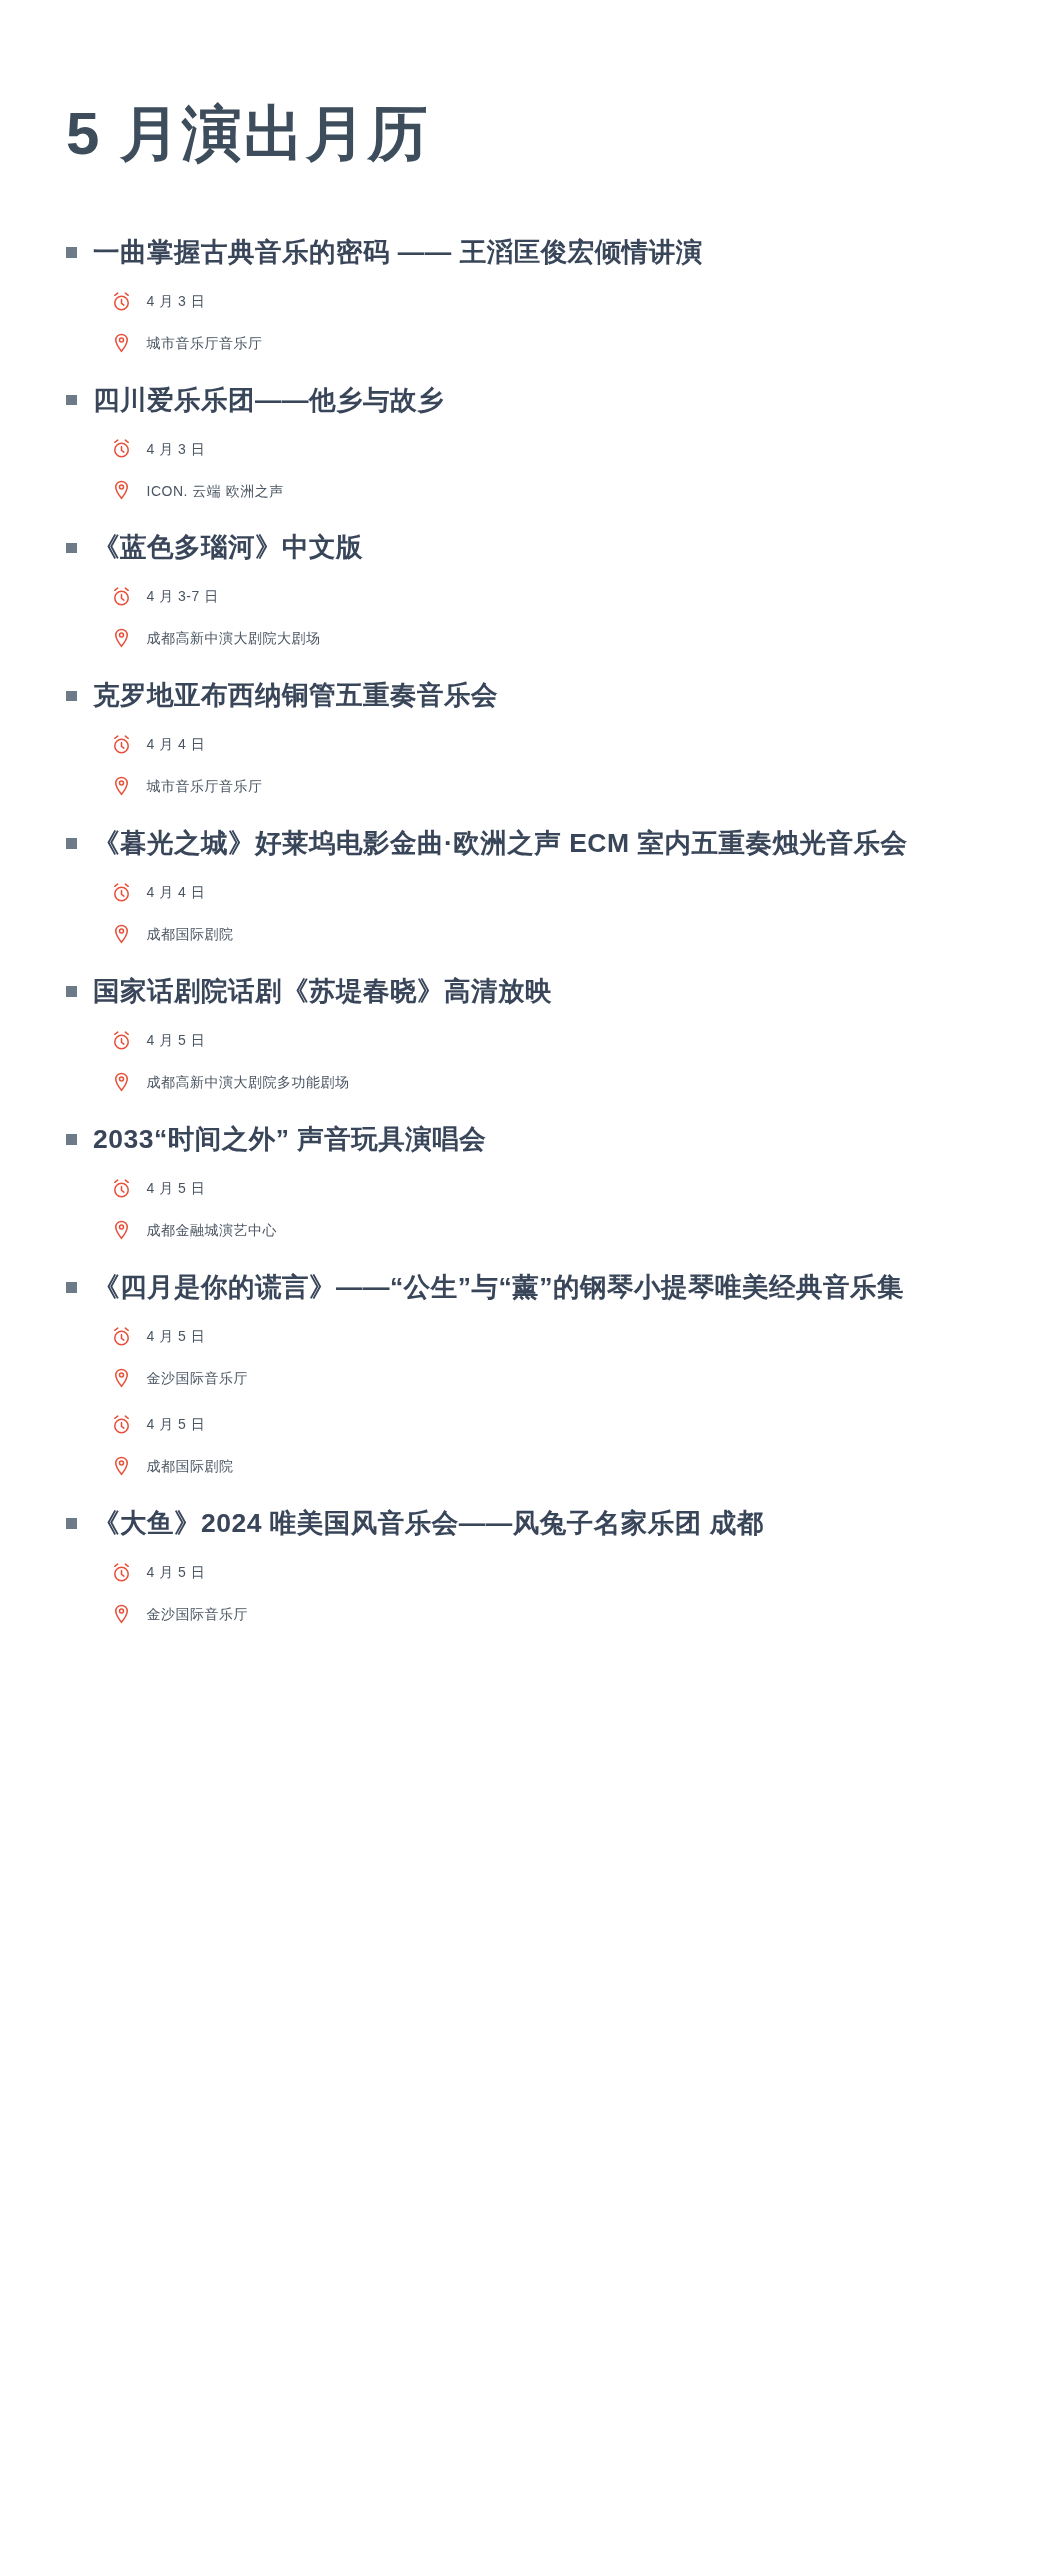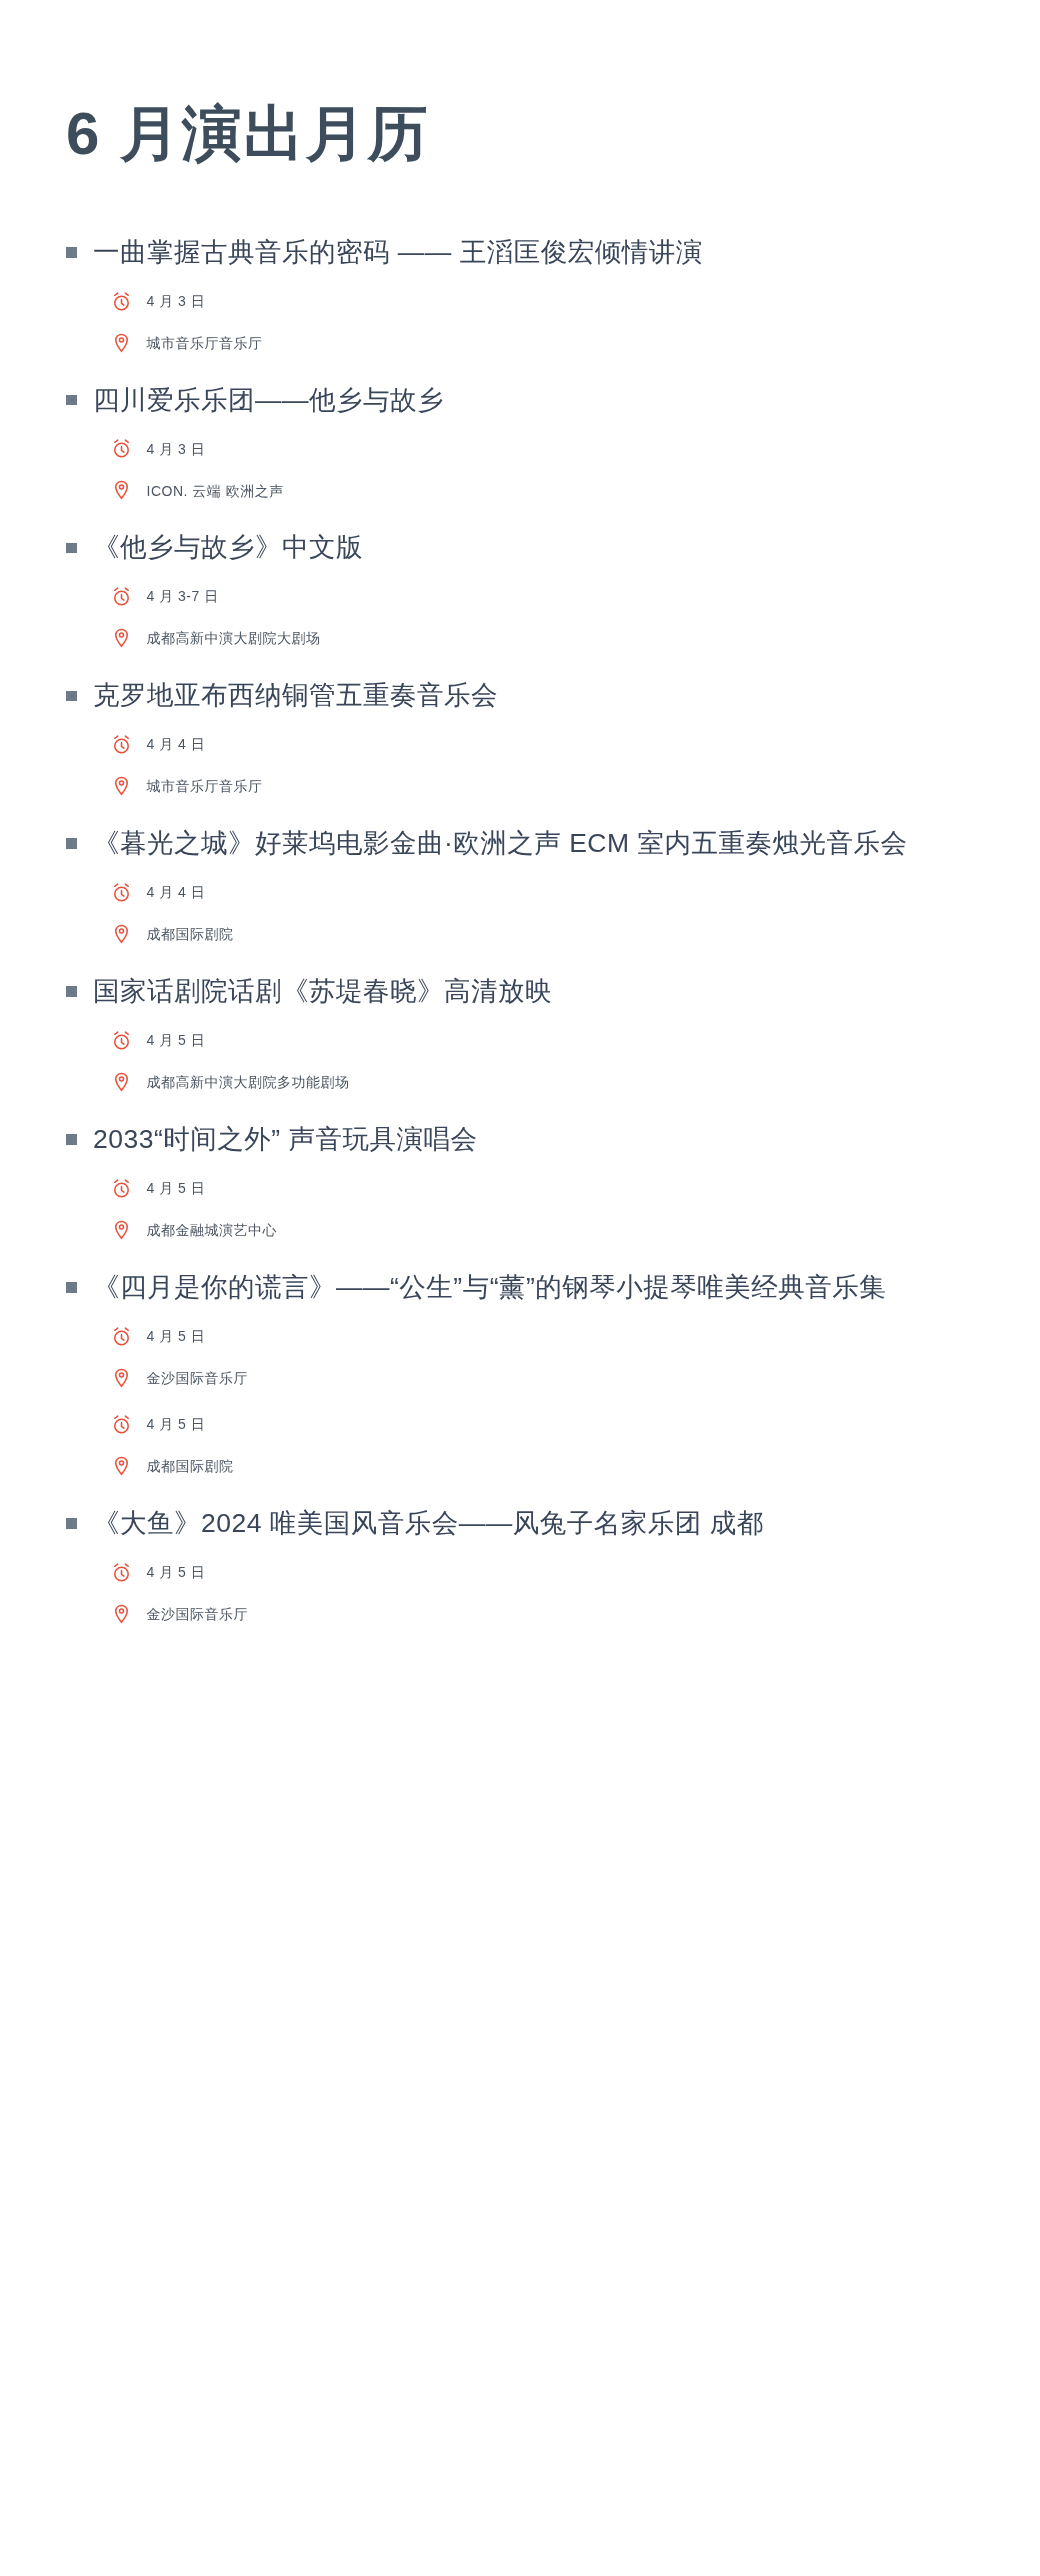--- a/index.html
+++ b/index.html
@@ -48,21 +48,21 @@
   .bullet {
     flex: 0 0 auto;
     width: 10.6px;
     height: 10.6px;
     background: #6d7a88;
     margin-top: 18.3px;
     margin-right: 16.4px;
   }
   .event-title {
     flex: 1 1 auto;
-    font-weight: 400;
+    font-weight: 700;
   }
   .meta-row {
     display: flex;
     align-items: center;
     margin-left: 43px;
     margin-top: 9.6px;
     font-size: 14px;
     color: #4a5562;
     letter-spacing: 0.5px;
   }
@@ -87,21 +87,21 @@
   .meta-row.venue-row {
     margin-top: 17px;
     margin-bottom: 5.8px;
   }
 </style>
 </head>
 <body>
 
 <div class="page">
 
-  <h1 class="page-title">6 月演出月历</h1>
+  <h1 class="page-title">5 月演出月历</h1>
 
   <div class="events">
 
     <div class="event">
       <div class="event-title-row">
         <span class="bullet"></span>
         <span class="event-title">一曲掌握古典音乐的密码 —— 王滔匡俊宏倾情讲演</span>
       </div>
       <div class="meta-row date-row">
         <span class="meta-icon">
@@ -148,21 +148,21 @@
             <circle cx="11" cy="8.4" r="2.1"></circle>
           </svg>
         </span>
         <span class="meta-text">ICON. 云端 欧洲之声</span>
       </div>
     </div>
 
     <div class="event">
       <div class="event-title-row">
         <span class="bullet"></span>
-        <span class="event-title">《他乡与故乡》中文版</span>
+        <span class="event-title">《蓝色多瑙河》中文版</span>
       </div>
       <div class="meta-row date-row">
         <span class="meta-icon">
           <svg width="23" height="23" viewBox="0 0 24 24" fill="none" stroke="#e8503a" stroke-width="1.6" stroke-linecap="round">
             <circle cx="12" cy="13.5" r="7"></circle>
             <path d="M12 10v4l2.5 1.8"></path>
             <path d="M5 5.5l3-2.2"></path>
             <path d="M19 5.5l-3-2.2"></path>
           </svg>
         </span>

